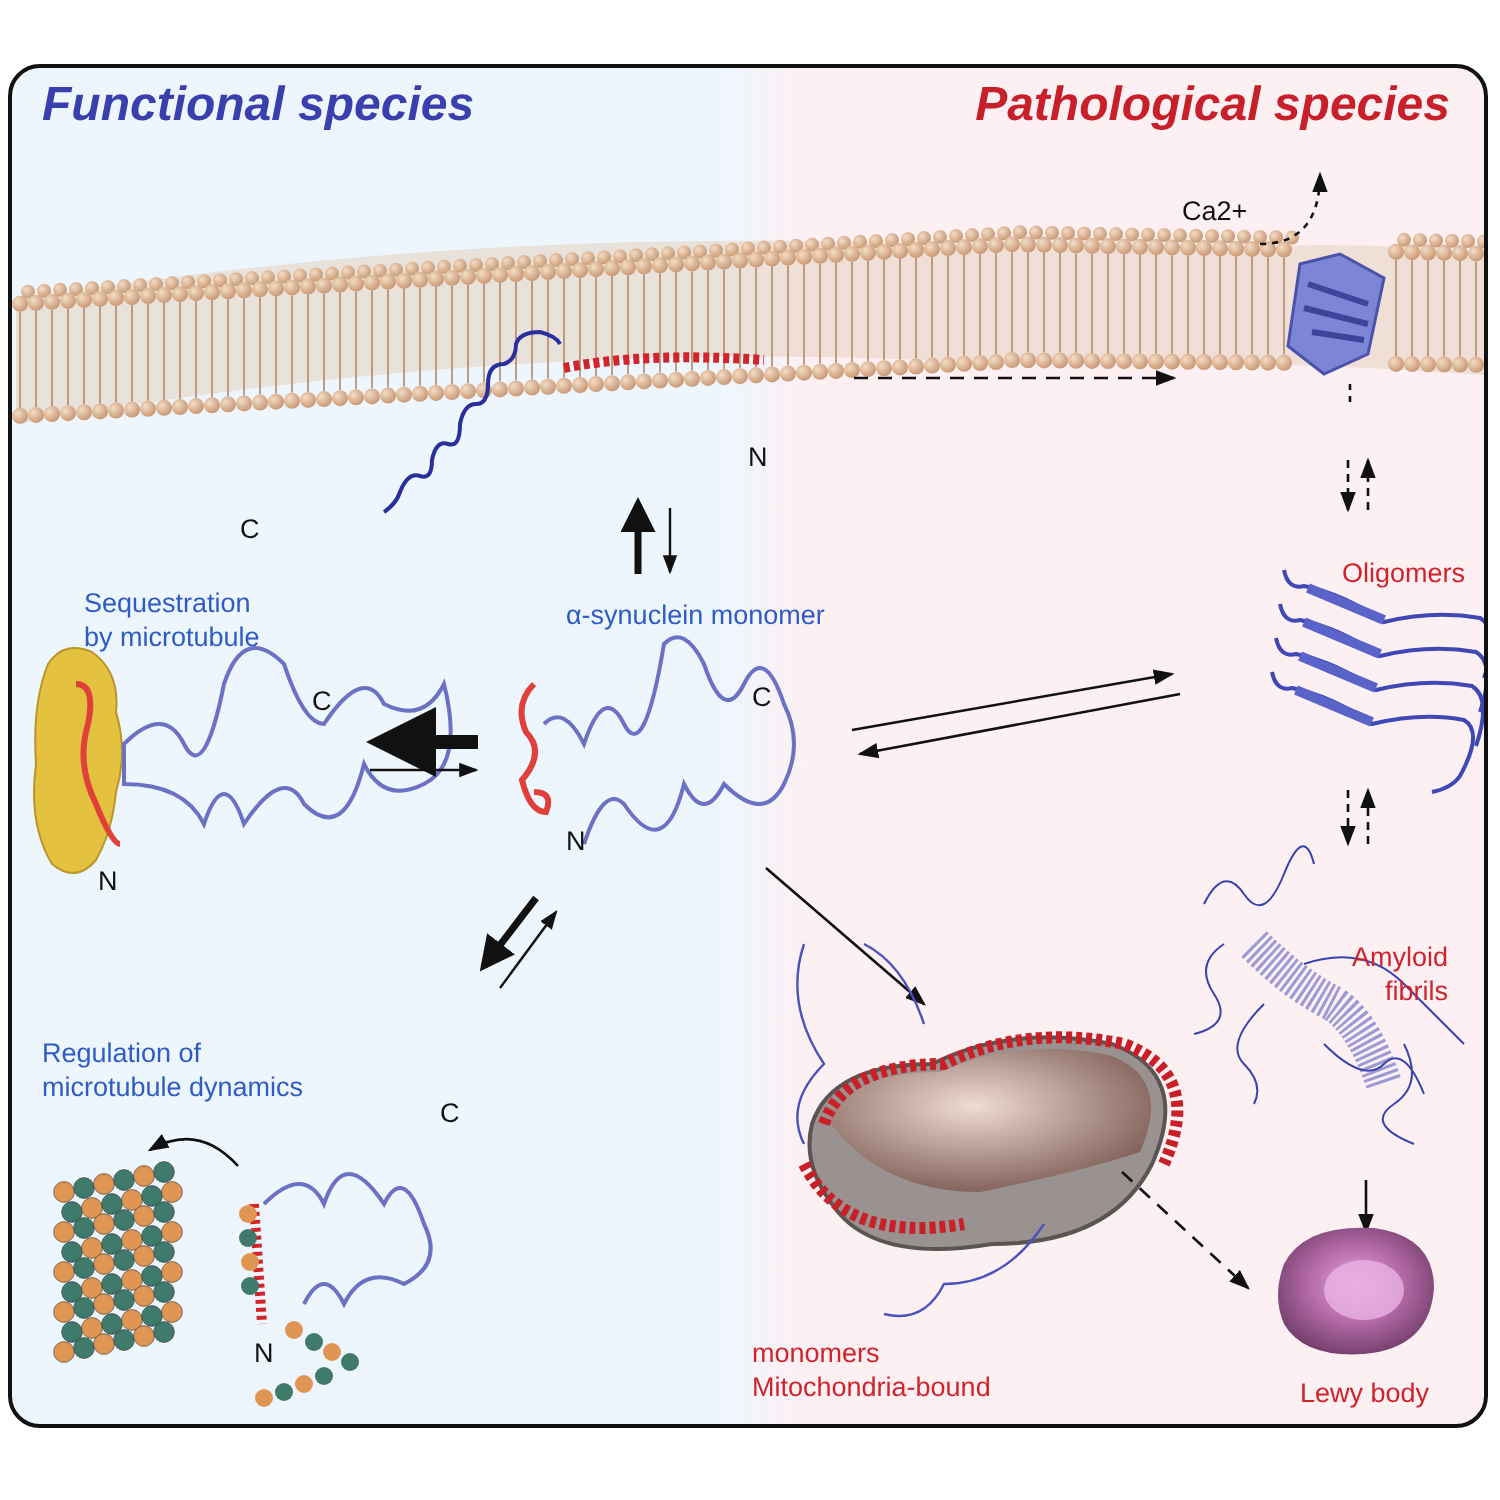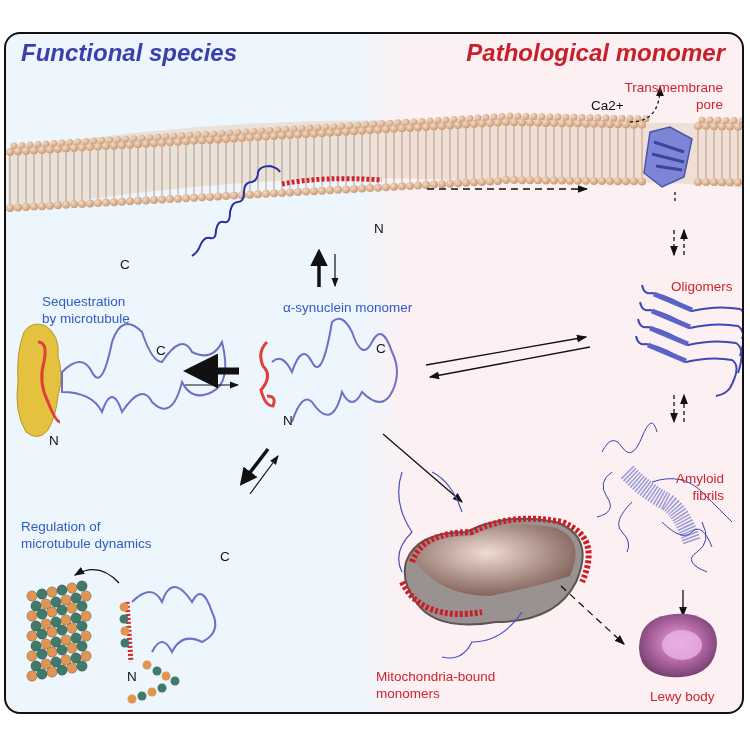--- a/index.html
+++ b/index.html
@@ -541,21 +541,21 @@
         <circle cx="150" cy="690" r="4.5" fill="#e09552"></circle>
         <circle cx="160" cy="686" r="4.5" fill="#3f7a6a"></circle>
         <circle cx="122" cy="605" r="4.5" fill="#e09552"></circle>
         <circle cx="122" cy="617" r="4.5" fill="#3f7a6a"></circle>
         <circle cx="123" cy="629" r="4.5" fill="#e09552"></circle>
         <circle cx="123" cy="641" r="4.5" fill="#3f7a6a"></circle>
       </g>
   </svg>
 
   <div class="hdr" style="left:15px;top:5px;color:#3a3fae;">Functional species</div>
-  <div class="hdr right" style="right:17px;top:5px;color:#c8202a;">Pathological monomer</div>
+  <div class="hdr right" style="right:17px;top:5px;color:#c8202a;">Pathological species</div>
 
   <div class="lbl blk" style="left:114px;top:222px;">C</div>
   <div class="lbl blk" style="left:368px;top:186px;">N</div>
 
   <div class="lbl blue" style="left:258px;top:265px;margin-left:19px;">α-synuclein monomer</div>
   <div class="lbl blk" style="left:370px;top:306px;">C</div>
   <div class="lbl blk" style="left:277px;top:378px;">N</div>
 
   <div class="lbl blue center" style="left:36px;top:259px;width:130px;">
     <div>Sequestration</div>
@@ -564,32 +564,28 @@
   <div class="lbl blk" style="left:150px;top:308px;">C</div>
   <div class="lbl blk" style="left:43px;top:398px;">N</div>
 
   <div class="lbl blue center" style="left:15px;top:484px;width:180px;">
     <div>Regulation of</div>
     <div>microtubule dynamics</div>
   </div>
   <div class="lbl blk" style="left:214px;top:514px;">C</div>
   <div class="lbl blk" style="left:121px;top:634px;">N</div>
 
-  <div class="lbl red right" style="right:19px;top:45px;width:140px;">
-    <div>Transmembrane</div>
-    <div>pore</div>
-  </div>
   <div class="lbl blk" style="left:585px;top:63px;">Ca2+</div>
 
   <div class="lbl red" style="left:665px;top:244px;">Oligomers</div>
 
   <div class="lbl red right" style="right:18px;top:436px;width:80px;">
     <div>Amyloid</div>
     <div>fibrils</div>
   </div>
 
   <div class="lbl red center" style="left:370px;top:634px;width:150px;">
+    <div>monomers</div>
     <div>Mitochondria-bound</div>
-    <div>monomers</div>
   </div>
 
   <div class="lbl red" style="left:644px;top:654px;">Lewy body</div>
 </div>
 
 </body></html>

